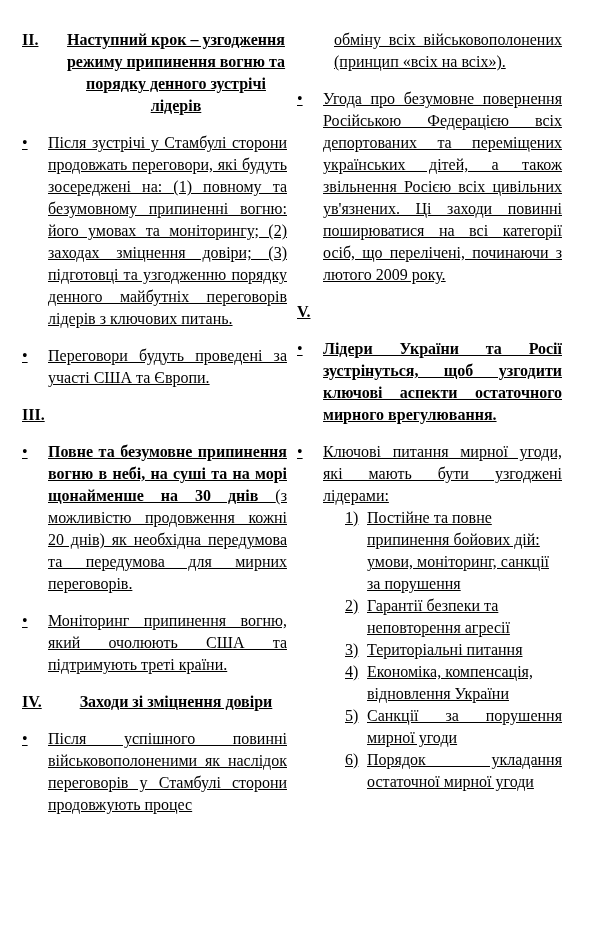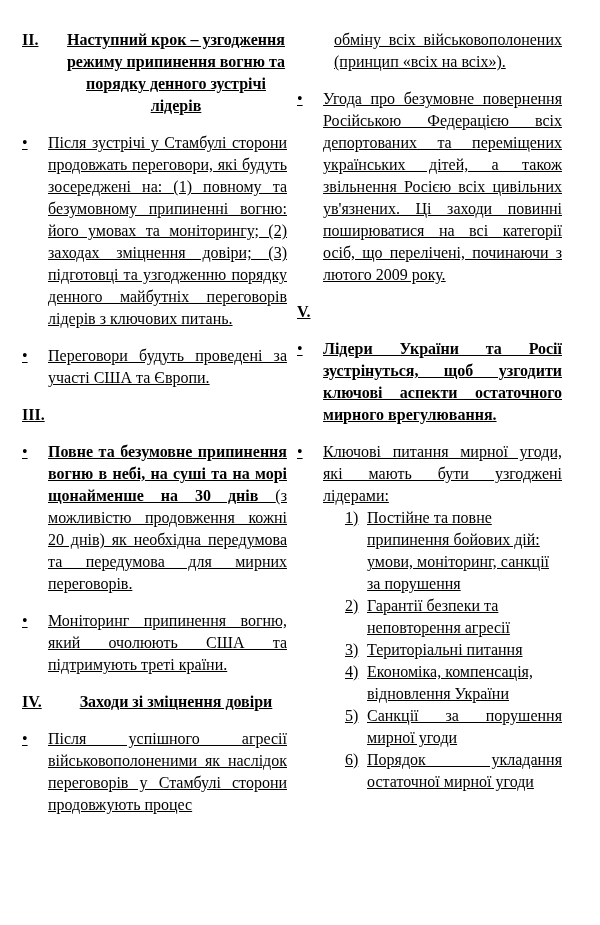--- a/index.html
+++ b/index.html
@@ -67,21 +67,21 @@
       <div class="block bullet">
         <span class="glyph">•</span>
         <div class="btext"><span>Моніторинг припинення вогню, який очолюють США та підтримують треті країни.</span></div>
       </div>
       <div class="block heading gap-large">
         <span class="roman">IV.</span>
         <span class="htext">Заходи зі зміцнення довіри</span>
       </div>
       <div class="block bullet">
         <span class="glyph">•</span>
-        <div class="btext"><span>Після успішного агресії військовополоненими як наслідок переговорів у Стамбулі сторони продовжують процес</span></div>
+        <div class="btext"><span>Після успішного повинні військовополоненими як наслідок переговорів у Стамбулі сторони продовжують процес</span></div>
       </div>
     </div>
   <div class="col">
       <div class="block cont">обміну всіх військовополонених (принцип «всіх на всіх»).</div>
       <div class="block bullet">
         <span class="glyph">•</span>
         <div class="btext"><span>Угода про безумовне повернення Російською Федерацією всіх депортованих та переміщених українських дітей, а також звільнення Росією всіх цивільних ув'язнених. Ці заходи повинні поширюватися на всі категорії осіб, що перелічені, починаючи з лютого 2009 року.</span></div>
       </div>
       <div class="block heading">
         <span class="roman">V.</span>

